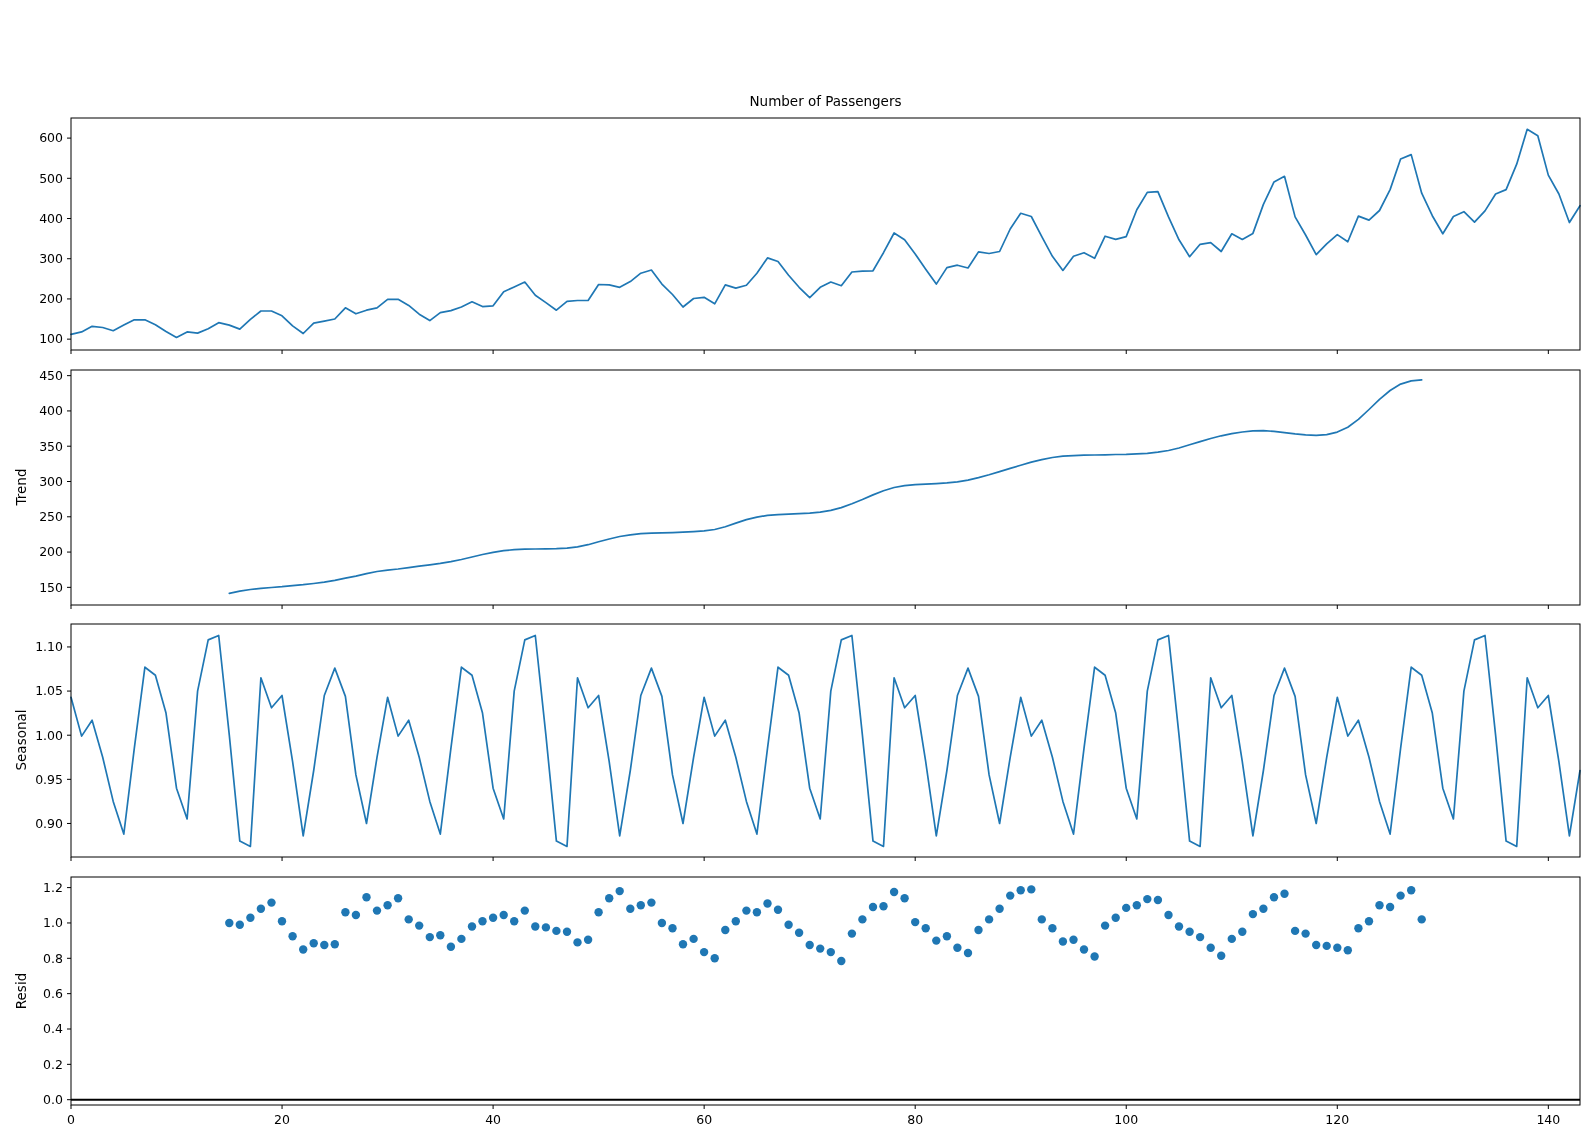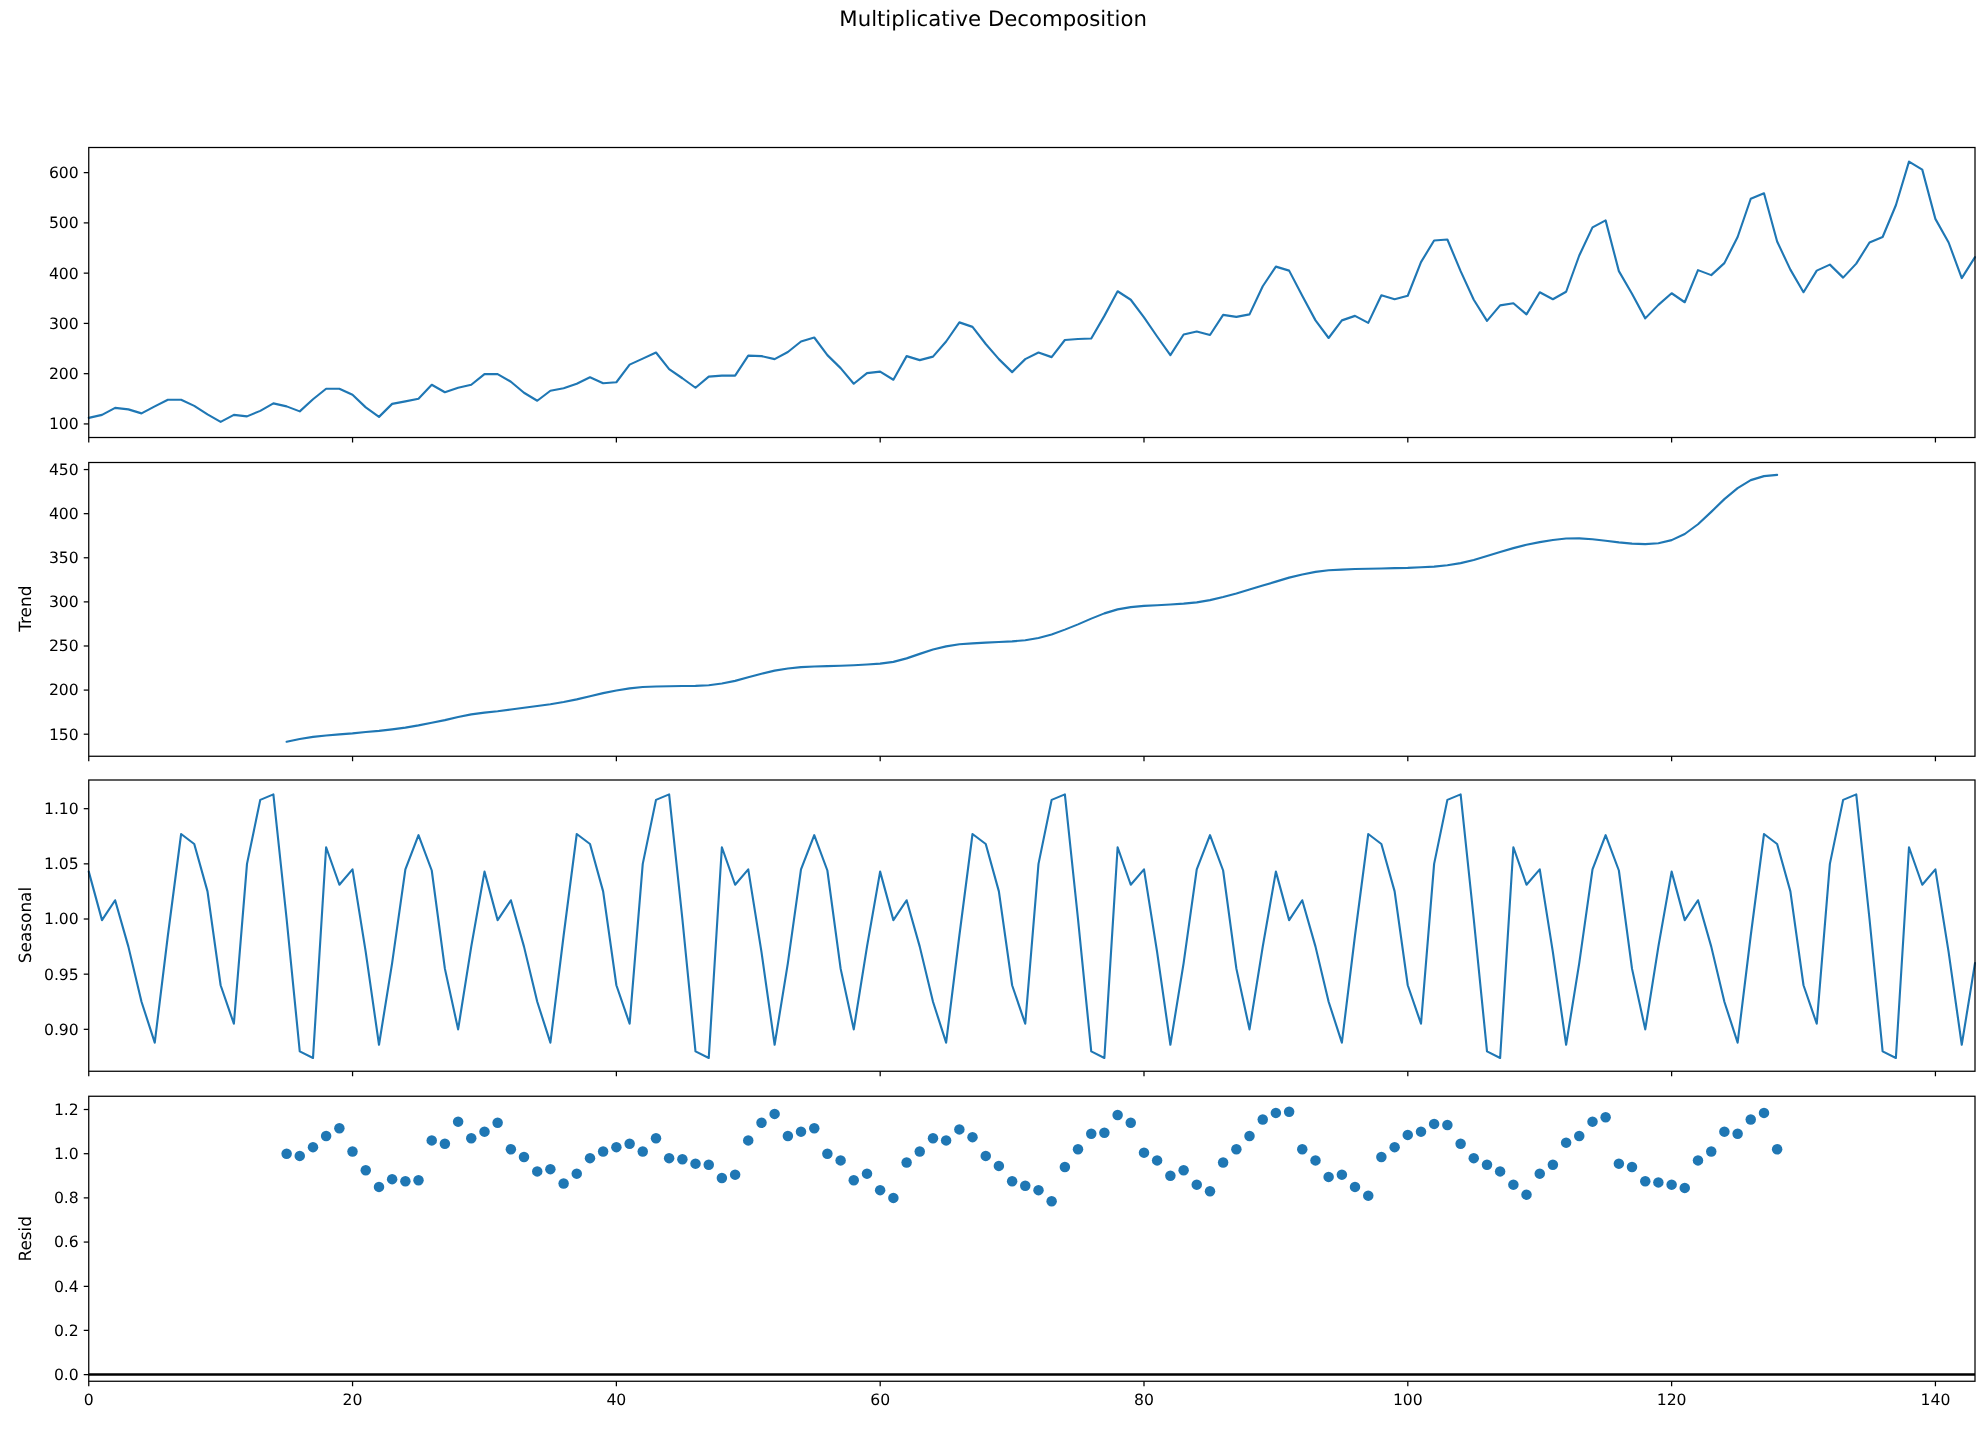--- a/index.html
+++ b/index.html
@@ -24,21 +24,21 @@
     transform:translate(-50%,-50%) rotate(-90deg);
     white-space:nowrap;
   }
   #plot-svg{position:absolute;top:0;left:0;}
   .ticktext{font-family:"DejaVu Sans", sans-serif;font-size:12.5px;fill:#000;}
 </style>
 </head>
 <body>
 
 <div id="figure">
-  <div class="suptitle">Multiplicative Decomposition</div>
+  <div class="axtitle">Number of Passengers</div>
   <div class="ylab" style="top:487px;">Trend</div>
   <div class="ylab" style="top:740px;">Seasonal</div>
   <div class="ylab" style="top:991px;">Resid</div>
   <svg id="plot-svg" width="1589" height="1145">
       <polyline points="71.0,334.3 81.6,331.9 92.1,326.3 102.7,327.5 113.2,330.7 123.8,325.1 134.3,319.8 144.9,319.8 155.4,324.7 166.0,331.5 176.5,337.5 187.1,331.9 197.6,333.1 208.2,328.7 218.7,322.7 229.3,325.1 239.8,329.1 250.4,319.4 260.9,311.0 271.5,311.0 282.0,315.8 292.6,325.9 303.2,333.5 313.7,323.1 324.3,321.1 334.8,319.0 345.4,307.8 355.9,313.8 366.5,310.2 377.0,307.8 387.6,299.3 398.1,299.3 408.7,305.4 419.2,314.2 429.8,320.6 440.3,312.6 450.9,310.6 461.4,307.0 472.0,301.8 482.5,306.6 493.1,305.8 503.7,291.7 514.2,286.9 524.8,282.0 535.3,295.3 545.9,302.6 556.4,310.2 567.0,301.3 577.5,300.5 588.1,300.5 598.6,284.5 609.2,284.9 619.7,287.3 630.3,281.6 640.8,273.2 651.4,270.0 661.9,284.1 672.5,294.5 683.0,307.0 693.6,298.5 704.1,297.3 714.7,303.8 725.3,284.9 735.8,288.1 746.4,285.3 756.9,273.2 767.5,257.9 778.0,261.5 788.6,275.2 799.1,287.3 809.7,297.7 820.2,287.3 830.8,282.0 841.3,285.7 851.9,272.0 862.4,271.2 873.0,270.8 883.5,252.7 894.1,233.0 904.6,239.8 915.2,253.9 925.7,269.2 936.3,284.1 946.9,267.6 957.4,265.2 968.0,268.0 978.5,251.9 989.1,253.5 999.6,251.5 1010.2,229.0 1020.7,213.3 1031.3,216.5 1041.8,236.6 1052.4,256.3 1062.9,270.4 1073.5,256.3 1084.0,252.7 1094.6,258.3 1105.1,236.2 1115.7,239.4 1126.2,236.6 1136.8,209.7 1147.3,192.4 1157.9,191.6 1168.5,216.9 1179.0,239.8 1189.6,256.7 1200.1,244.3 1210.7,242.6 1221.2,251.5 1231.8,233.8 1242.3,239.4 1252.9,233.4 1263.4,204.4 1274.0,181.9 1284.5,176.3 1295.1,216.9 1305.6,235.0 1316.2,254.7 1326.7,243.9 1337.3,234.6 1347.8,241.8 1358.4,216.1 1369.0,220.1 1379.5,210.5 1390.1,189.6 1400.6,159.0 1411.2,154.6 1421.7,193.2 1432.3,215.7 1442.8,233.8 1453.4,216.5 1463.9,211.7 1474.5,222.1 1485.0,210.9 1495.6,194.0 1506.1,189.6 1516.7,164.2 1527.2,129.3 1537.8,135.7 1548.3,175.1 1558.9,194.0 1569.4,222.5 1580.0,205.7" fill="none" stroke="#1f77b4" stroke-width="1.7" stroke-linejoin="round" stroke-linecap="round"></polyline>
       <rect x="71" y="118" width="1509" height="232" fill="none" stroke="#000000" stroke-width="1"></rect>
       <line x1="67" y1="339.1438474870017" x2="71" y2="339.1438474870017" stroke="#000" stroke-width="1"></line>
       <text x="63" y="343.44384748700173" text-anchor="end" class="ticktext">100</text>
       <line x1="67" y1="298.9358752166378" x2="71" y2="298.9358752166378" stroke="#000" stroke-width="1"></line>
       <text x="63" y="303.2358752166378" text-anchor="end" class="ticktext">200</text>

